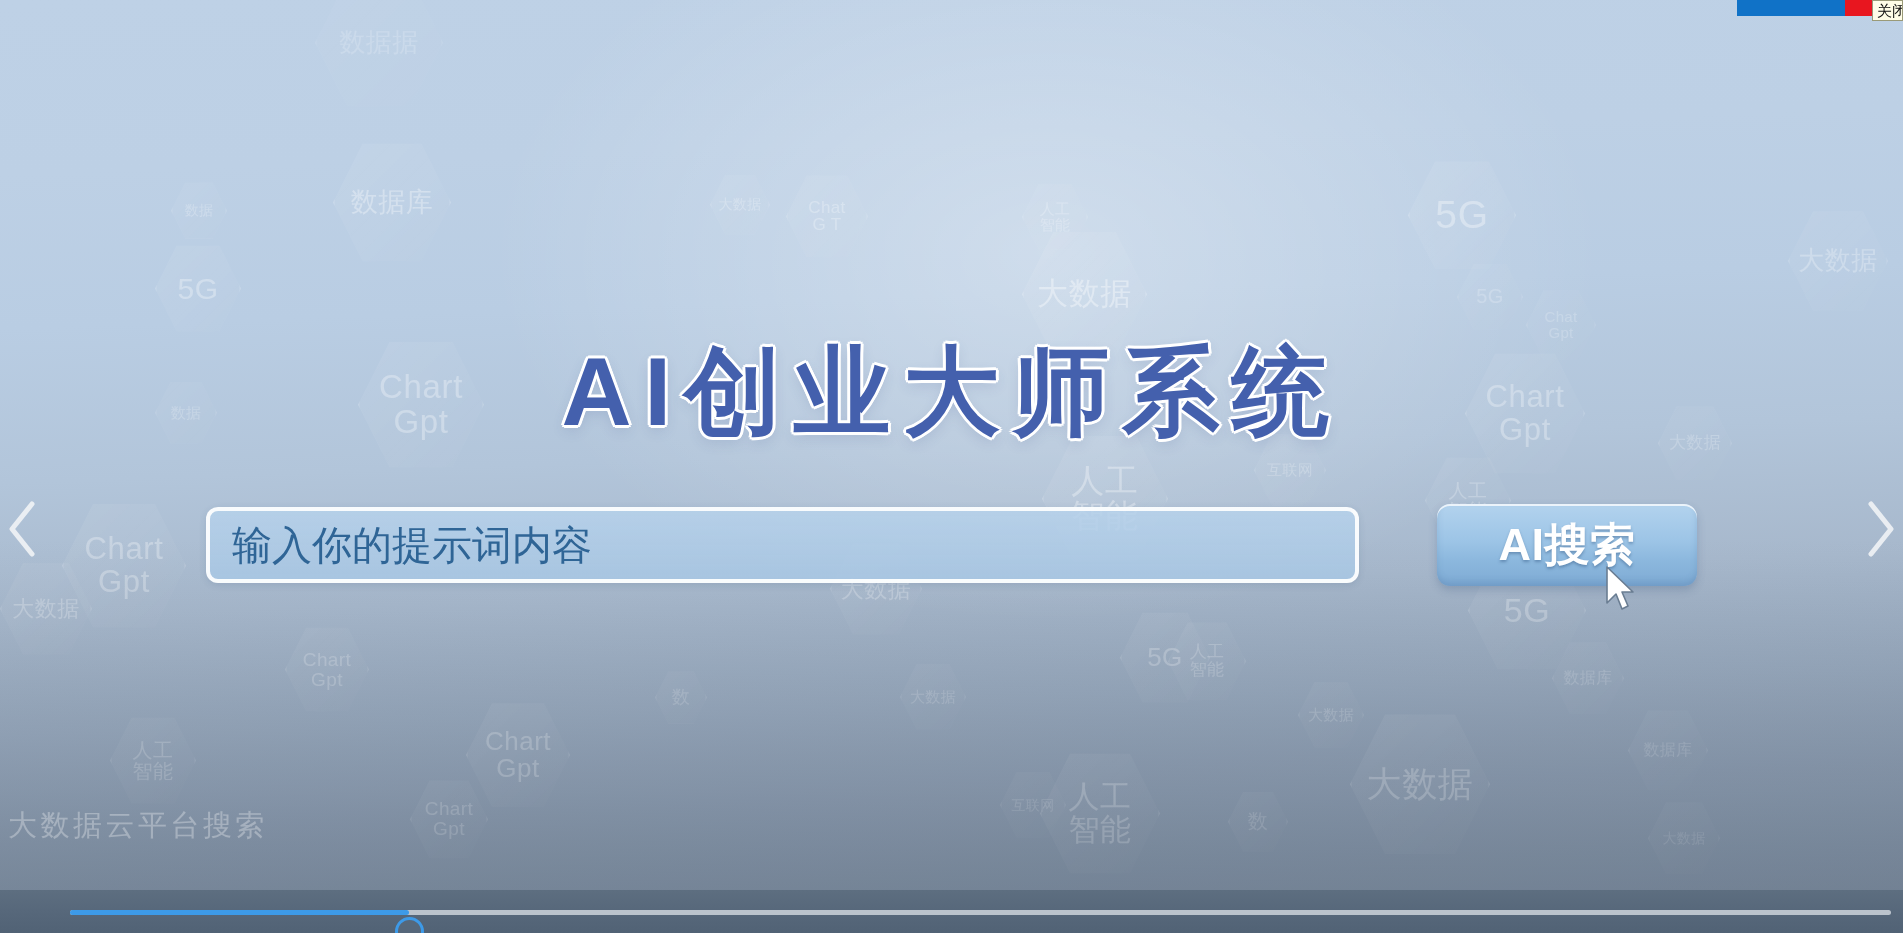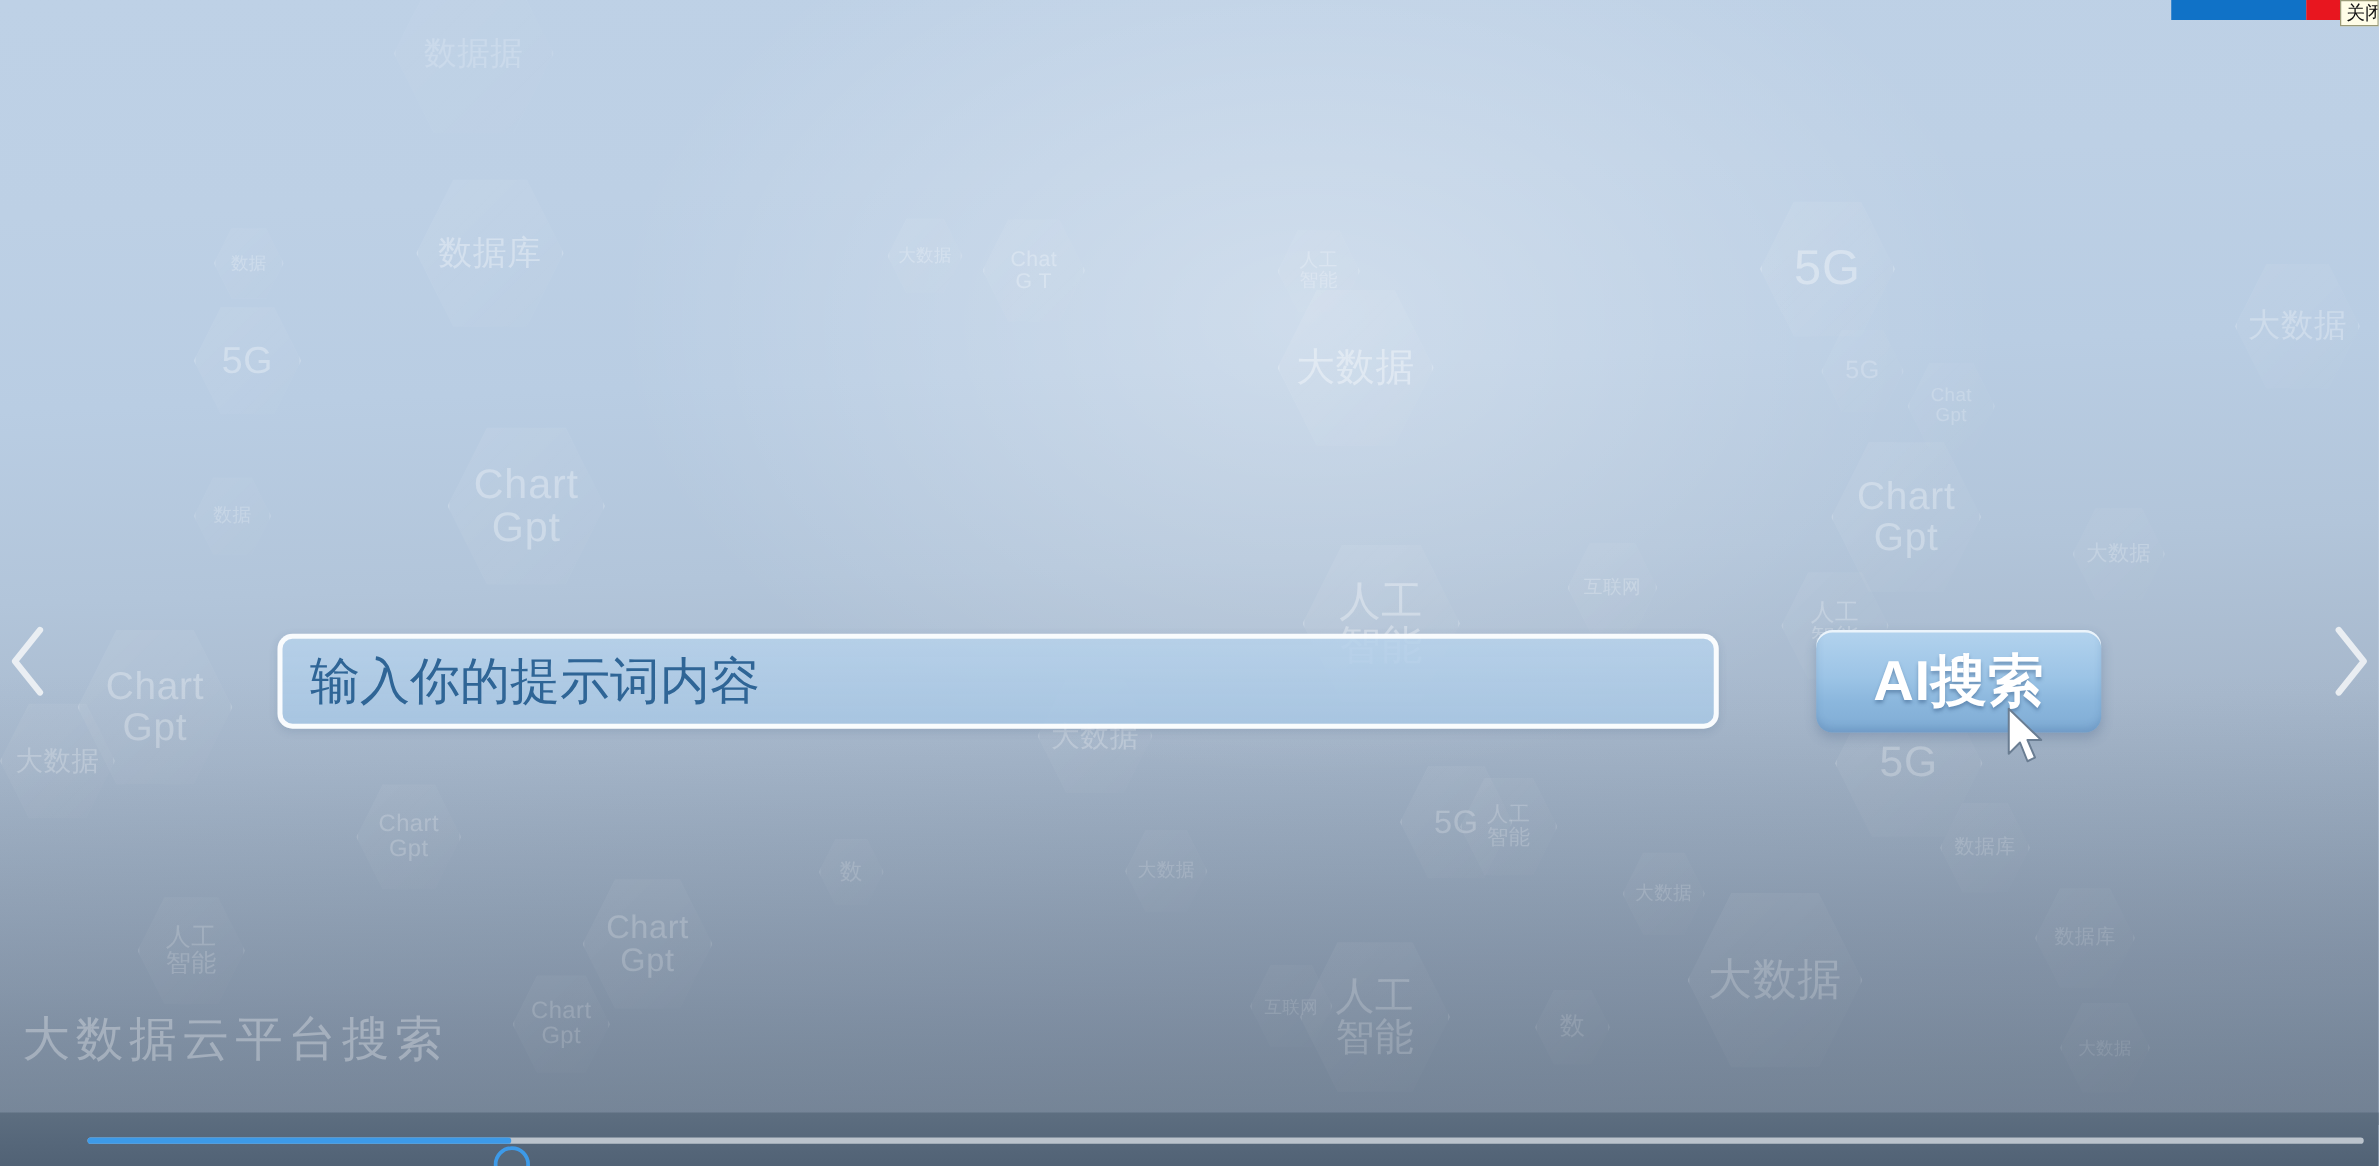--- a/index.html
+++ b/index.html
@@ -52,22 +52,22 @@
     background:
       linear-gradient(135deg, rgba(255,255,255,0.16) 0%, rgba(255,255,255,0.03) 100%);
     box-shadow:inset 0 0 0 1.5px rgba(255,255,255,0.34);
     pointer-events:none;
     user-select:none;
   }
   .hex span { display:block; }
 
   
   .brand-sub {
-    position:absolute; left:18px; top:806px;
-    font-size:38px; letter-spacing:.12em;
+    position:absolute; left:8px; top:806px;
+    font-size:29px; letter-spacing:.12em;
     color:rgba(255,255,255,0.30);
     white-space:nowrap; user-select:none;
   }
 
   
   .title {
     position:absolute; left:0; right:0; top:328px;
     text-align:center;
     font-size:97px;
     font-weight:700;
@@ -97,21 +97,21 @@
     font-family:"Liberation Sans", sans-serif;
     font-size:40px;
     padding:12px 22px;
     outline:none;
     box-shadow:0 2px 7px rgba(40,70,110,0.13);
   }
   .search-input::placeholder { color:#2f6596; opacity:1; }
 
   .search-btn {
     position:relative;
-    width:228px; height:82px;
+    width:260px; height:82px;
     border:none;
     border-radius:13px;
     cursor:pointer;
     background:linear-gradient(180deg,#b3d3ee 0%,#9cc4e6 46%,#8bb7dd 70%,#7fabd4 100%);
     box-shadow:
       inset 0 2px 0 rgba(255,255,255,0.75),
       inset 0 -4px 6px rgba(60,100,150,0.22),
       0 4px 9px rgba(50,80,120,0.24);
     color:#ffffff;
     font-family:"Liberation Sans", sans-serif;
@@ -312,20 +312,21 @@
           <span>大数据</span>
         </div>
         <div class="hex" style="left: 110px; top: 715px; width: 86px; height: 91.16px; font-size: 20px; opacity: 0.42;">
           <span>人工<br>智能</span>
         </div>
       </div>
     <div class="hero-veil"></div>
 
     <div class="brand-sub">大数据云平台搜索</div>
 
+    <div class="title">AI创业大师系统</div>
 
     <div class="search-row">
       <input class="search-input" type="text" placeholder="输入你的提示词内容" style="">
       <button class="search-btn">AI搜索</button>
     </div>
 
     <div class="nav-arrow left">
       <svg viewBox="0 0 44 70">
         <polyline points="30,10 10,35 30,60" fill="none" stroke="#f2f4f7" stroke-width="5" stroke-linecap="round" stroke-linejoin="round" opacity="0.95"></polyline>
       </svg>

